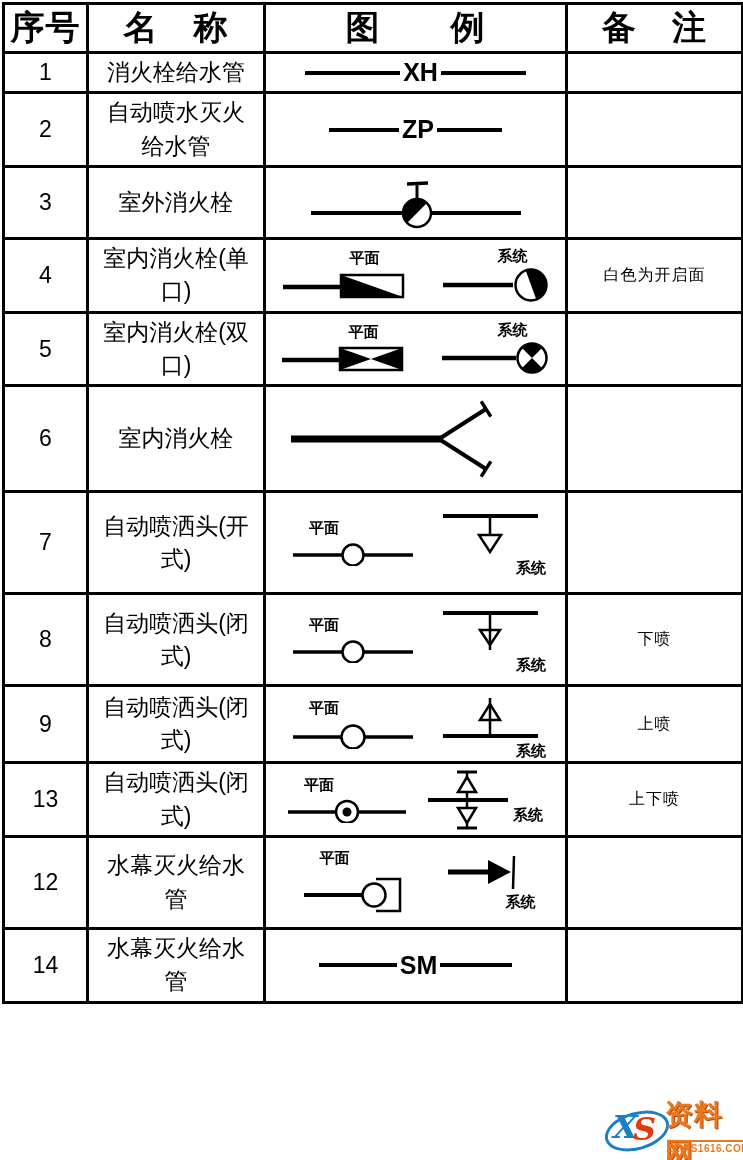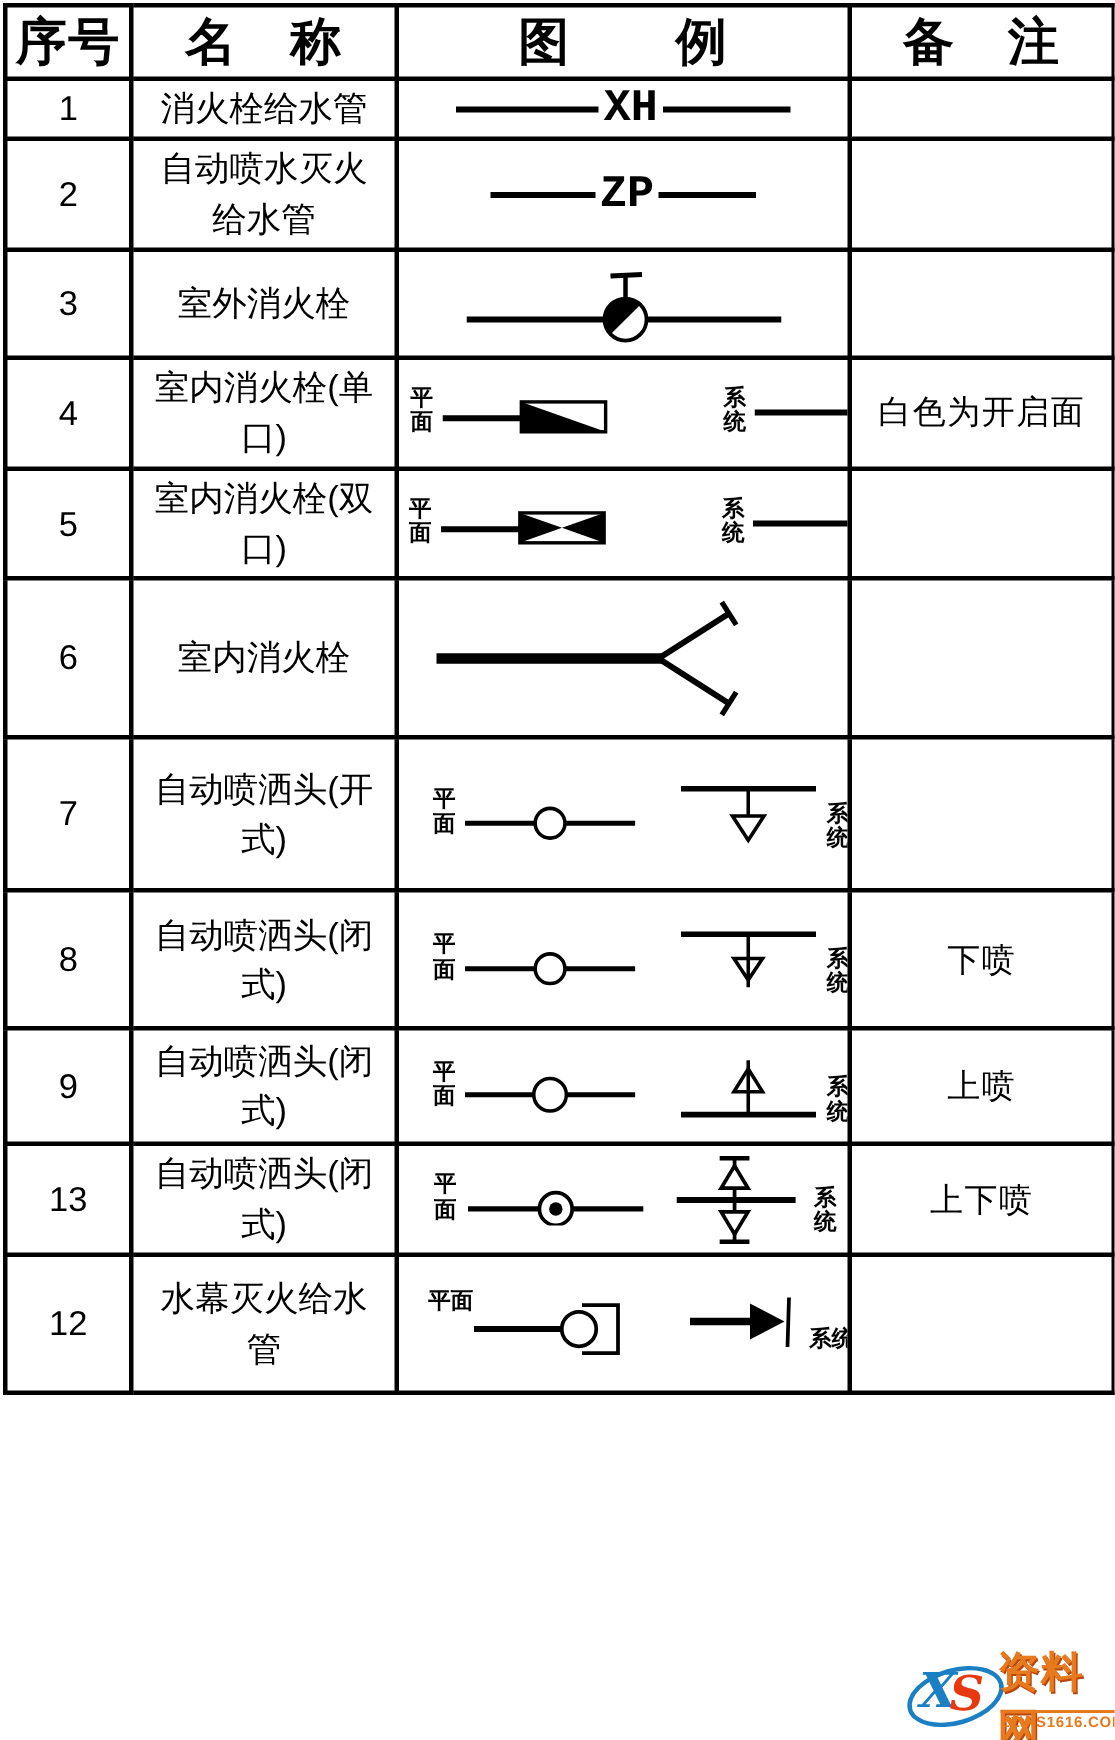--- a/index.html
+++ b/index.html
@@ -2,28 +2,28 @@
 <html><head>
 <meta charset="utf-8">
 <style>
   html,body{margin:0;padding:0;background:#fff;}
   body{width:743px;height:1160px;position:relative;font-family:"Liberation Sans",sans-serif;color:#000;overflow:hidden;}
   table{border-collapse:collapse;table-layout:fixed;width:739px;margin:2px 0 0 2px;}
   td,th{border:3px solid #000;padding:0;text-align:center;vertical-align:middle;overflow:hidden;}
   th{font-size:34px;font-weight:600;letter-spacing:1px;}
   .no{font-size:23px;}
   .name{font-size:23px;line-height:1.45;padding:2px 10px;}
-  .remark{font-size:22px;letter-spacing:1px;}
+  .remark{font-size:16px;letter-spacing:1px;}
   
   .pipe{display:flex;align-items:center;justify-content:center;}
   .pline{height:4px;background:#000;display:inline-block;}
-  .plabel{font-family:Liberation Mono, monospace;font-weight:bold;font-size:30px;margin:0 3px;line-height:1;}
+  .plabel{font-family:Liberation Sans, sans-serif;font-weight:bold;font-size:25px;margin:0 3px;line-height:1;}
   
   .legend-flex{display:flex;align-items:center;justify-content:center;gap:30px;}
-  .sym{display:flex;flex-direction:row;align-items:flex-end;}
+  .sym{display:flex;flex-direction:column;align-items:flex-start;}
   .slabel{font-size:15px;font-weight:bold;line-height:1.1;}
   .slabel.above-left{align-self:flex-start;margin-left:16px;margin-bottom:2px;}
   .slabel.above-center{align-self:center;margin-left:34px;margin-bottom:2px;}
   .slabel.below-right{align-self:flex-end;margin-right:-8px;margin-top:1px;}
   .sym-row{display:flex;align-items:center;}
   .sym-row .slabel{align-self:flex-end;margin-bottom:10px;margin-left:3px;}
   svg{display:block;}
   
   .watermark{position:absolute;right:2px;bottom:2px;width:138px;height:66px;z-index:5;background:transparent;}
   .wm-logo{position:absolute;left:0;bottom:6px;width:64px;height:46px;}
@@ -291,20 +291,32 @@
             <line x1="66" y1="1" x2="65" y2="34" stroke="#000" stroke-width="2.5"></line>
           </svg>
           <span class="slabel below-right">系统</span>
         </div>
       </div>
     </td>
     <td class="remark"></td>
   </tr>
 
 
+  <tr style="height:71px">
+    <td class="no">14</td>
+    <td class="name">水幕灭火给水管</td>
+    <td>
+      <div class="pipe">
+        <span class="pline" style="width:78px"></span>
+        <span class="plabel">SM</span>
+        <span class="pline" style="width:72px"></span>
+      </div>
+    </td>
+    <td class="remark"></td>
+  </tr>
 </tbody>
   </table>
 
 <div class="watermark">
   <div class="wm-logo">
     <span class="wm-ellipse"></span>
     <span class="wm-x">X</span>
     <span class="wm-s">S</span>
   </div>
   <div class="wm-name">资料网</div>

